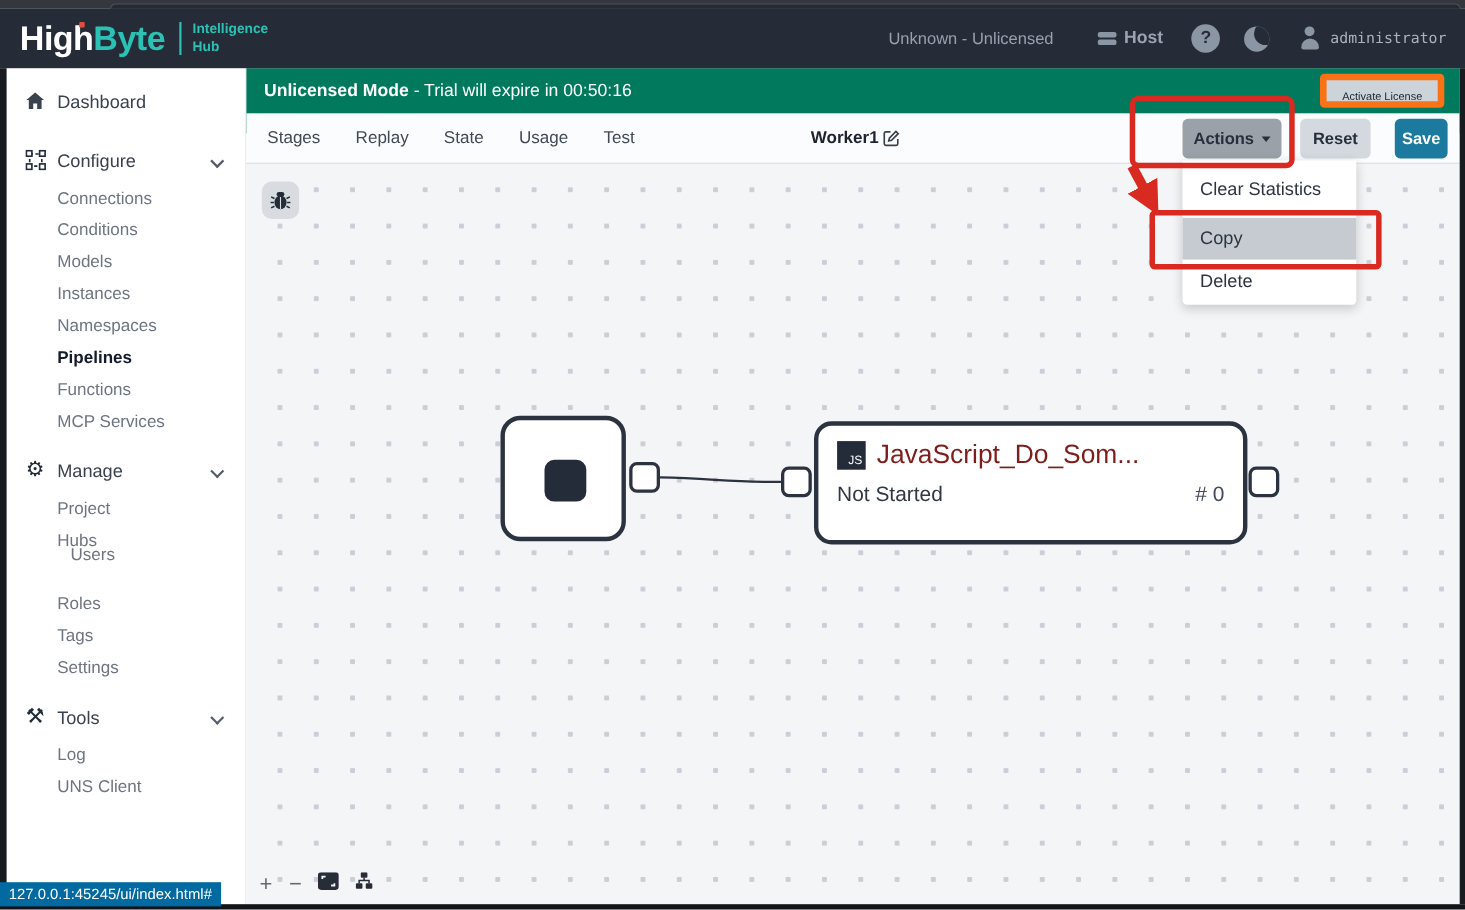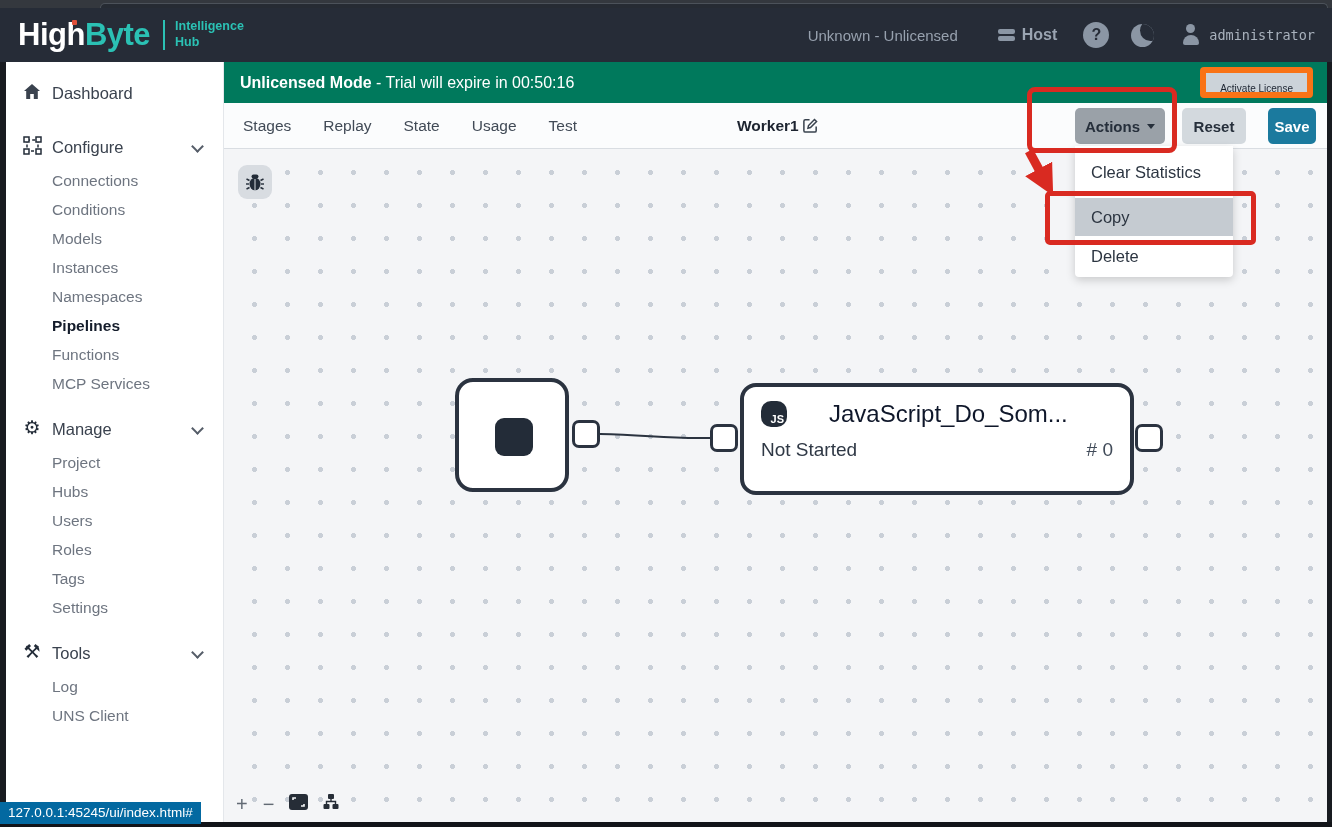--- a/index.html
+++ b/index.html
@@ -73,23 +73,23 @@
   #canvas { left:224px; top:149px; width:1103px; height:673px; background:#f4f5f7;
             background-image:radial-gradient(circle, #c9cfd7 2.5px, transparent 2.6px);
             background-size:33px 33px; background-position:14px 7px; }
   .bug-btn { position:absolute; left:14px; top:16px; width:34px; height:34px; background:#d8dce1; border-radius:9px;
              display:flex; align-items:center; justify-content:center; }
   .node { position:absolute; background:#fff; border:4px solid #2b3340; }
   #node-start { left:231px; top:229px; width:114px; height:114px; border-radius:18px; }
   .start-square { position:absolute; left:36px; top:36px; width:38px; height:38px; background:#232c38; border-radius:9px; }
   #node-js { left:516px; top:234px; width:394px; height:112px; border-radius:16px; padding:13px 17px 0 17px; }
   .node-row1 { display:flex; align-items:center; gap:10px; }
-  .js-badge { width:26px; height:26px; background:#232c38; border-radius:10px; color:#fff; font-size:11px; font-weight:bold;
+  .js-badge { width:26px; height:26px; background:#232c38; border-radius:0; color:#fff; font-size:11px; font-weight:normal;
               display:flex; align-items:flex-end; justify-content:flex-end; padding:2px 3px;text-align:right; }
-  .node-title { font-size:24px; font-weight:500; color:#0f172a; white-space:nowrap;margin-left:32px; }
+  .node-title { font-size:24px; font-weight:500; color:#7f1d1d; white-space:nowrap; }
   .node-row2 { display:flex; justify-content:space-between; margin-top:11px; font-size:19px; color:#2f3845; }
   .node-count { color:#414b59; }
   .port { position:absolute; width:28px; height:28px; background:#fff; border:3px solid #2b3340; border-radius:7px; }
   #port-start-out { left:348px; top:271px; }
   #port-js-in  { left:486px; top:275px; }
   #port-js-out { left:911px; top:275px; }
   #wire-svg { position:absolute; left:0; top:0; width:1103px; height:673px; pointer-events:none; }
   .zoom-controls { position:absolute; left:12px; bottom:8px; display:flex; align-items:center; gap:15px; }
   .zoom-txt { font-size:20px; color:#626a74; line-height:1; }
 
@@ -198,21 +198,21 @@
     <span class="side-ico glyph-ico">⚙</span>
     <span class="side-label">Manage</span>
     <span class="chevron"></span>
   </div>
   <div class="side-row" style="top:388px;">
       <span class="side-sub">Project</span>
     </div>
   <div class="side-row" style="top:417px;">
       <span class="side-sub">Hubs</span>
     </div>
-  <div class="side-row" style="top:446px;">
+  <div class="side-row" style="top:430px;margin-left:12px;">
       <span class="side-sub">Users</span>
     </div>
   <div class="side-row" style="top:475px;">
       <span class="side-sub">Roles</span>
     </div>
   <div class="side-row" style="top:504px;">
       <span class="side-sub">Tags</span>
     </div>
   <div class="side-row" style="top:533px;">
       <span class="side-sub">Settings</span>

